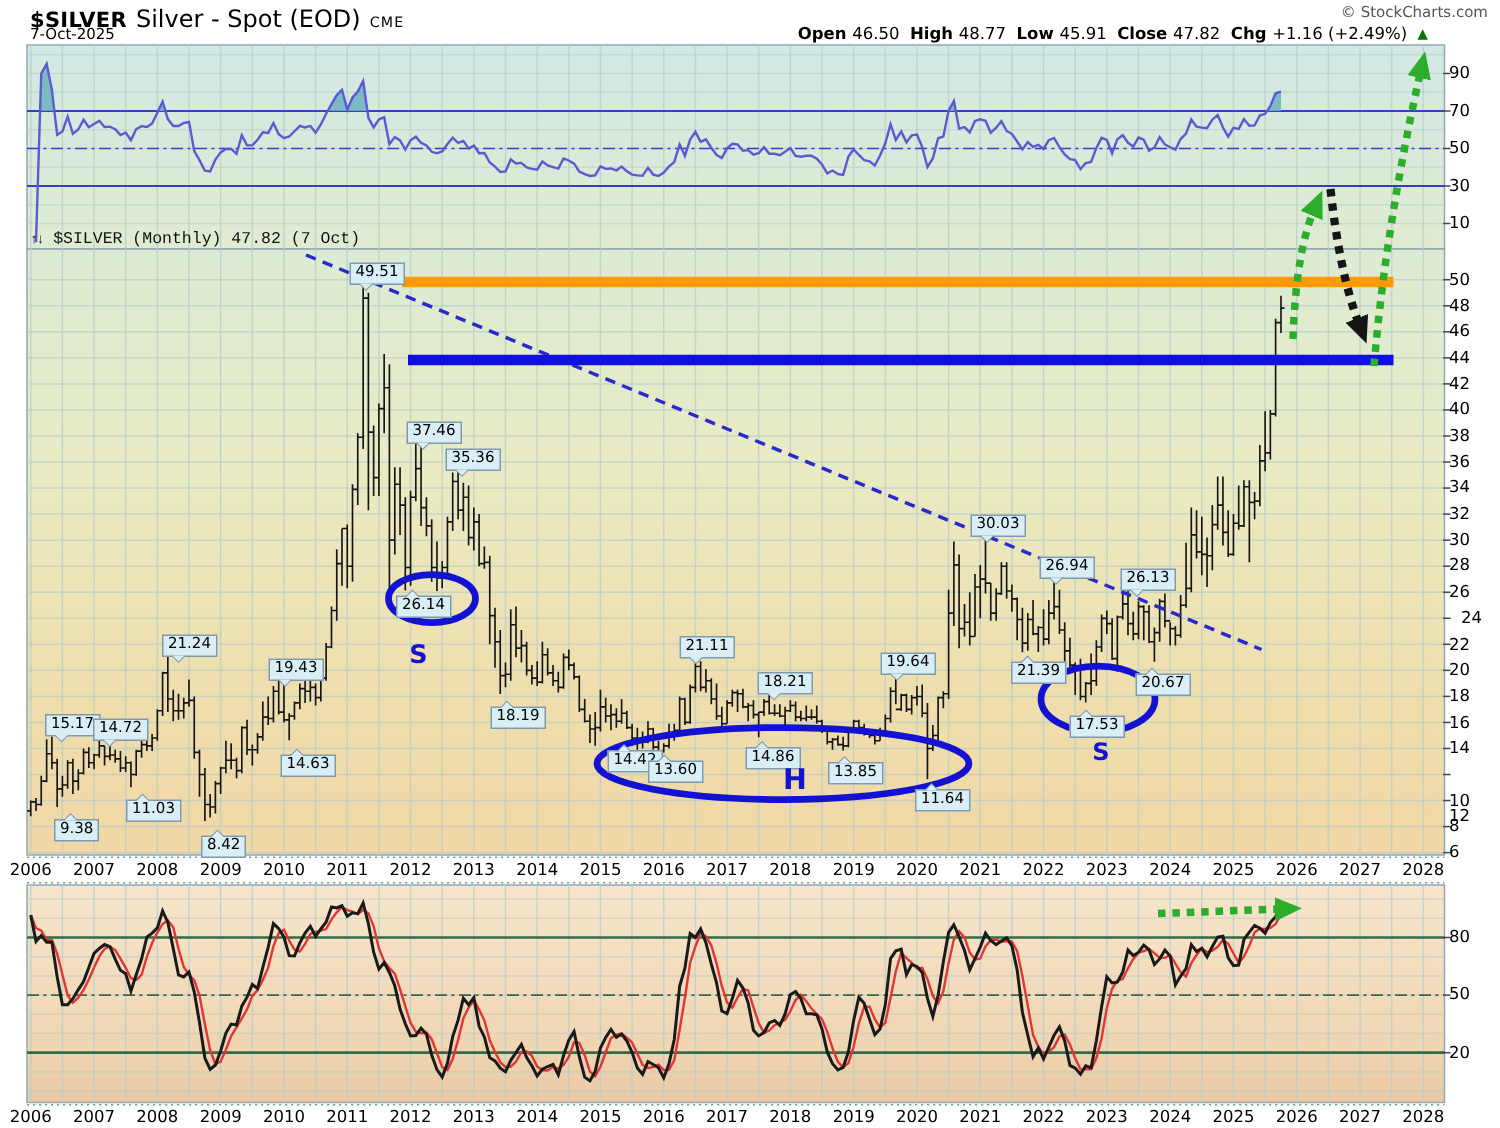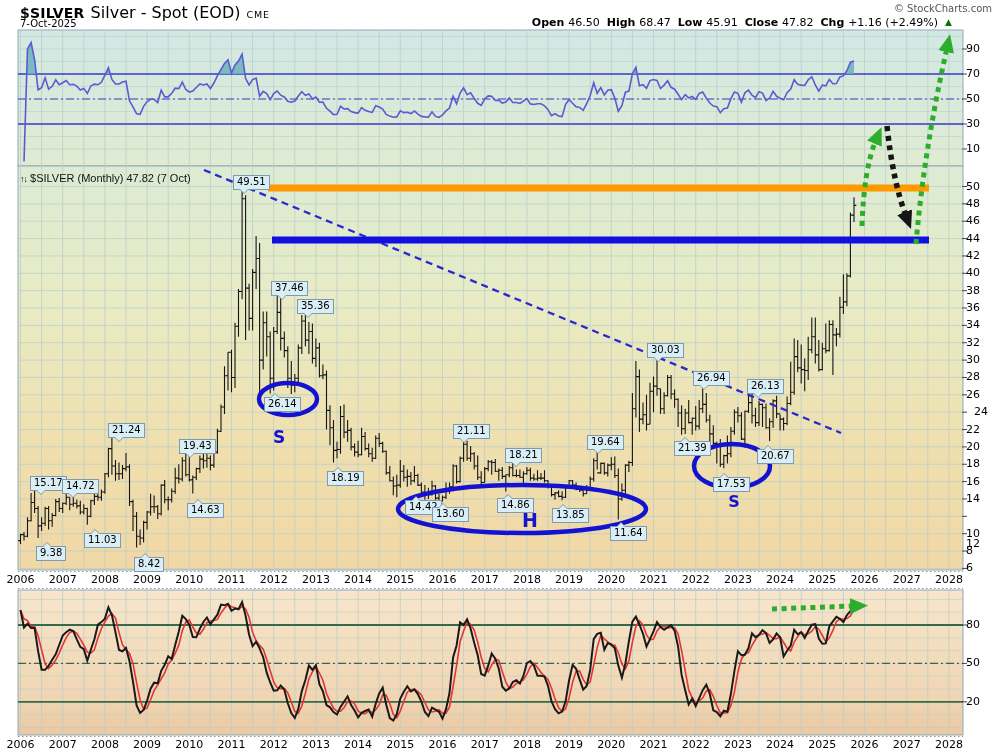--- a/index.html
+++ b/index.html
@@ -9,21 +9,21 @@
   .hdr{position:absolute;white-space:nowrap;color:#000;}
   #title-row{left:20px;top:3px;display:flex;align-items:baseline;gap:6px;}
   #sym{font-size:14px;font-weight:bold;letter-spacing:.2px;}
   #symname{font-size:16px;}
   #symexch{font-size:9.5px;letter-spacing:.8px;}
   #credit{top:3px;right:8px;font-size:10px;color:#555;}
   #date-lbl{left:20px;top:18px;font-size:10px;}
   #quote-row{top:16px;right:48px;font-size:11px;display:flex;gap:7px;align-items:baseline;}
   .qk{font-weight:bold;}
   .qdir{font-size:9px;position:relative;top:-1px;}
-  #legend{position:absolute;left:20px;top:172px;font-family:Liberation Sans, sans-serif;
+  #legend{position:absolute;left:20px;top:154px;font-family:Liberation Mono, monospace;
           font-size:11px;color:#111;letter-spacing:0px;white-space:nowrap;}
   #legend .updn{font-size:9px;letter-spacing:-1px;}
   .year-label{position:absolute;width:34px;text-align:center;font-size:11px;color:#000;}
   .axis-label{position:absolute;left:966px;width:30px;font-size:11px;color:#000;}
   .callout{position:absolute;height:13px;line-height:12px;padding:0 3px;font-size:10px;color:#000;
            background:#daeef6;border:1px solid #7f9aae;white-space:nowrap;z-index:6;}
   .callout::before,.callout::after{content:"";position:absolute;width:0;height:0;border:5px solid transparent;}
   .callout.down::before{border-top-color:#7f9aae;left:5px;bottom:-10px;}
   .callout.down::after{border-top-color:#daeef6;left:6px;bottom:-8px;border-width:4px;}
   .callout.up::before{border-bottom-color:#7f9aae;left:5px;top:-10px;}
@@ -327,21 +327,21 @@
 
   <div class="hdr" id="title-row">
     <span id="sym">$SILVER</span>
     <span id="symname">Silver - Spot (EOD)</span>
     <span id="symexch">CME</span>
   </div>
   <div class="hdr" id="credit">© StockCharts.com</div>
   <div class="hdr" id="date-lbl">7-Oct-2025</div>
   <div class="hdr" id="quote-row">
       <span><span class="qk">Open </span><span>46.50</span></span>
-      <span><span class="qk">High </span><span>68.47</span></span>
+      <span><span class="qk">High </span><span>48.77</span></span>
       <span><span class="qk">Low </span><span>45.91</span></span>
       <span><span class="qk">Close </span><span>47.82</span></span>
       <span><span class="qk">Chg </span><span>+1.16 (+2.49%)</span></span>
       <span class="qdir" style="color: rgb(0, 119, 0);">▲</span>
     </div>
 
   <div id="legend">
     <span class="updn">↑↓</span>
     <span>$SILVER (Monthly) 47.82 (7 Oct)</span>
   </div>

